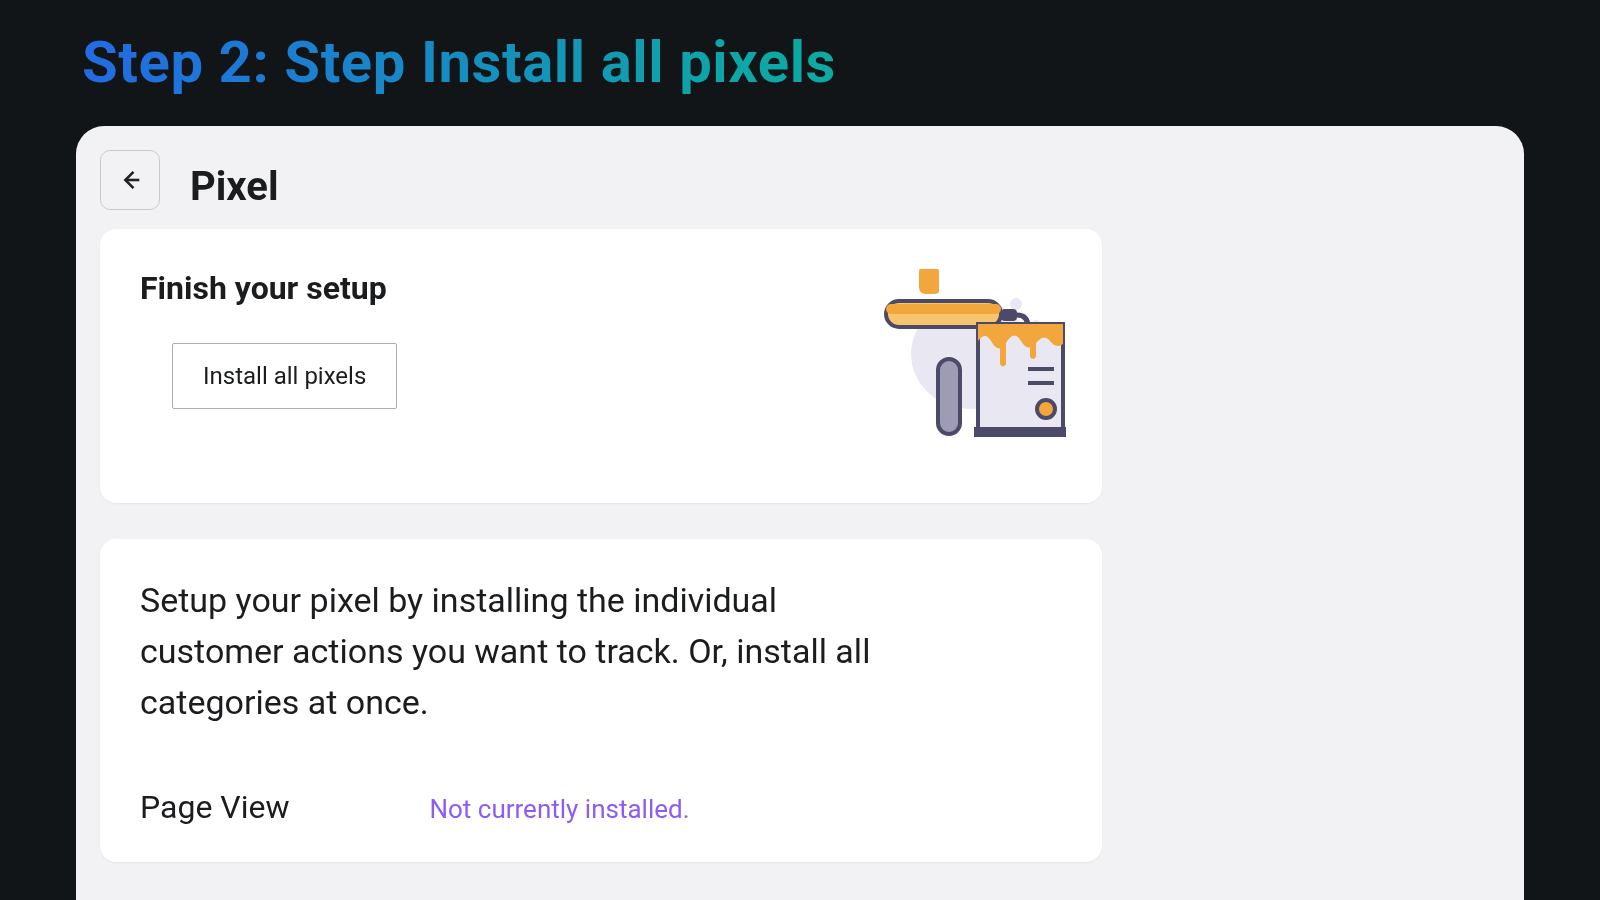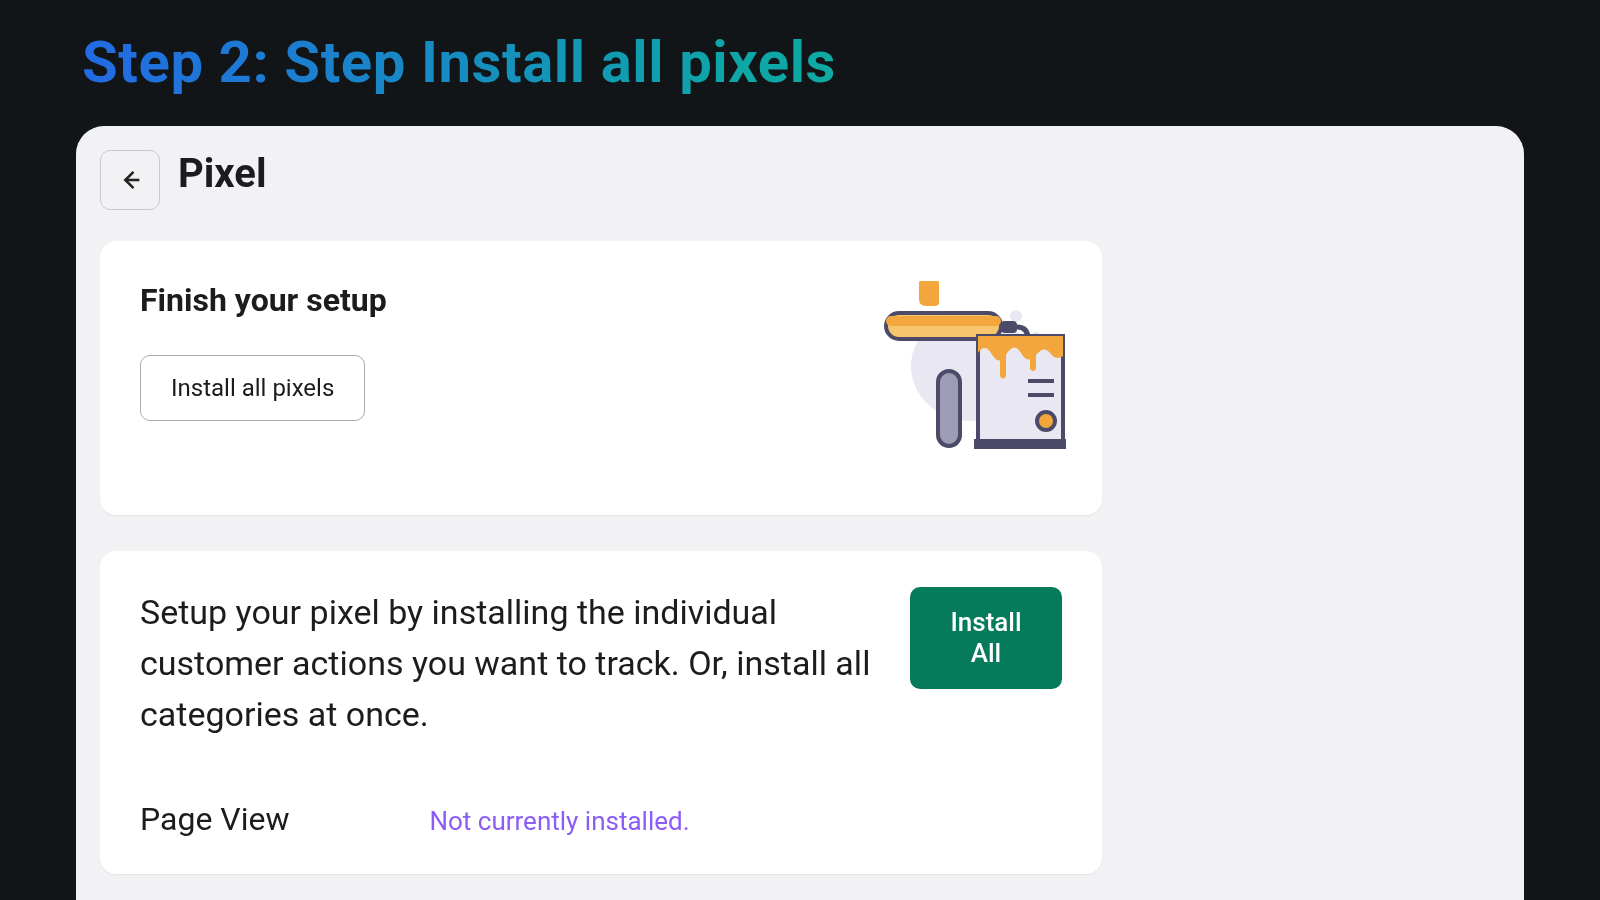--- a/index.html
+++ b/index.html
@@ -34,23 +34,23 @@
       left: 76px;
       right: 76px;
       bottom: 0;
       background: #f2f2f4;
       border-radius: 28px 28px 0 0;
       padding: 24px;
     }
     
     .header-row {
       display: flex;
-      align-items: flex-start;
-      gap: 18px;
-      margin-bottom: 31px;
+      align-items: flex-end;
+      gap: 30px;
+      margin-bottom: 19px;
     }
     
     .back-button {
       width: 60px;
       height: 60px;
       border: 1px solid #c7c9ce;
       background: #f2f2f4;
       border-radius: 10px;
       display: flex;
       align-items: center;
@@ -104,25 +104,26 @@
       font-size: 32px;
       font-weight: 700;
       color: #1a1c1e;
       margin-bottom: 36px;
     }
     
     .install-pixels-btn {
       border: 1.5px solid #a8acb5;
       background: #fff;
       padding: 18px 30px;
-      border-radius: 10px;
+      border-radius: 2px;
       font-size: 24px;
       color: #1a1c1e;
       cursor: pointer;
       font-family: inherit;
+      margin-left: 32px;
     }
     
     .paint-illustration {
       width: 200px;
       height: 190px;
       flex-shrink: 0;
     }
     
     .actions-card {
       padding: 36px 40px;
@@ -248,21 +249,20 @@
             <line x1="162" y1="100" x2="188" y2="100" stroke="#4b4a68" stroke-width="4"></line>
             <line x1="162" y1="114" x2="188" y2="114" stroke="#4b4a68" stroke-width="4"></line>
             <circle cx="180" cy="140" r="9" fill="#f2a63c" stroke="#4b4a68" stroke-width="4"></circle>
           </svg>
         </div>
       </div>
 
       <div class="card actions-card">
         <div class="actions-top">
           <p class="actions-description">Setup your pixel by installing the individual customer actions you want to track. Or, install all categories at once.</p>
-          <button class="install-all-btn">Install All</button>
         </div>
         <div class="pixel-row">
           <div class="pixel-name">Page View</div>
           <div class="pixel-status">Not currently installed.</div>
         </div>
       </div>
 
     </div>
 
 

